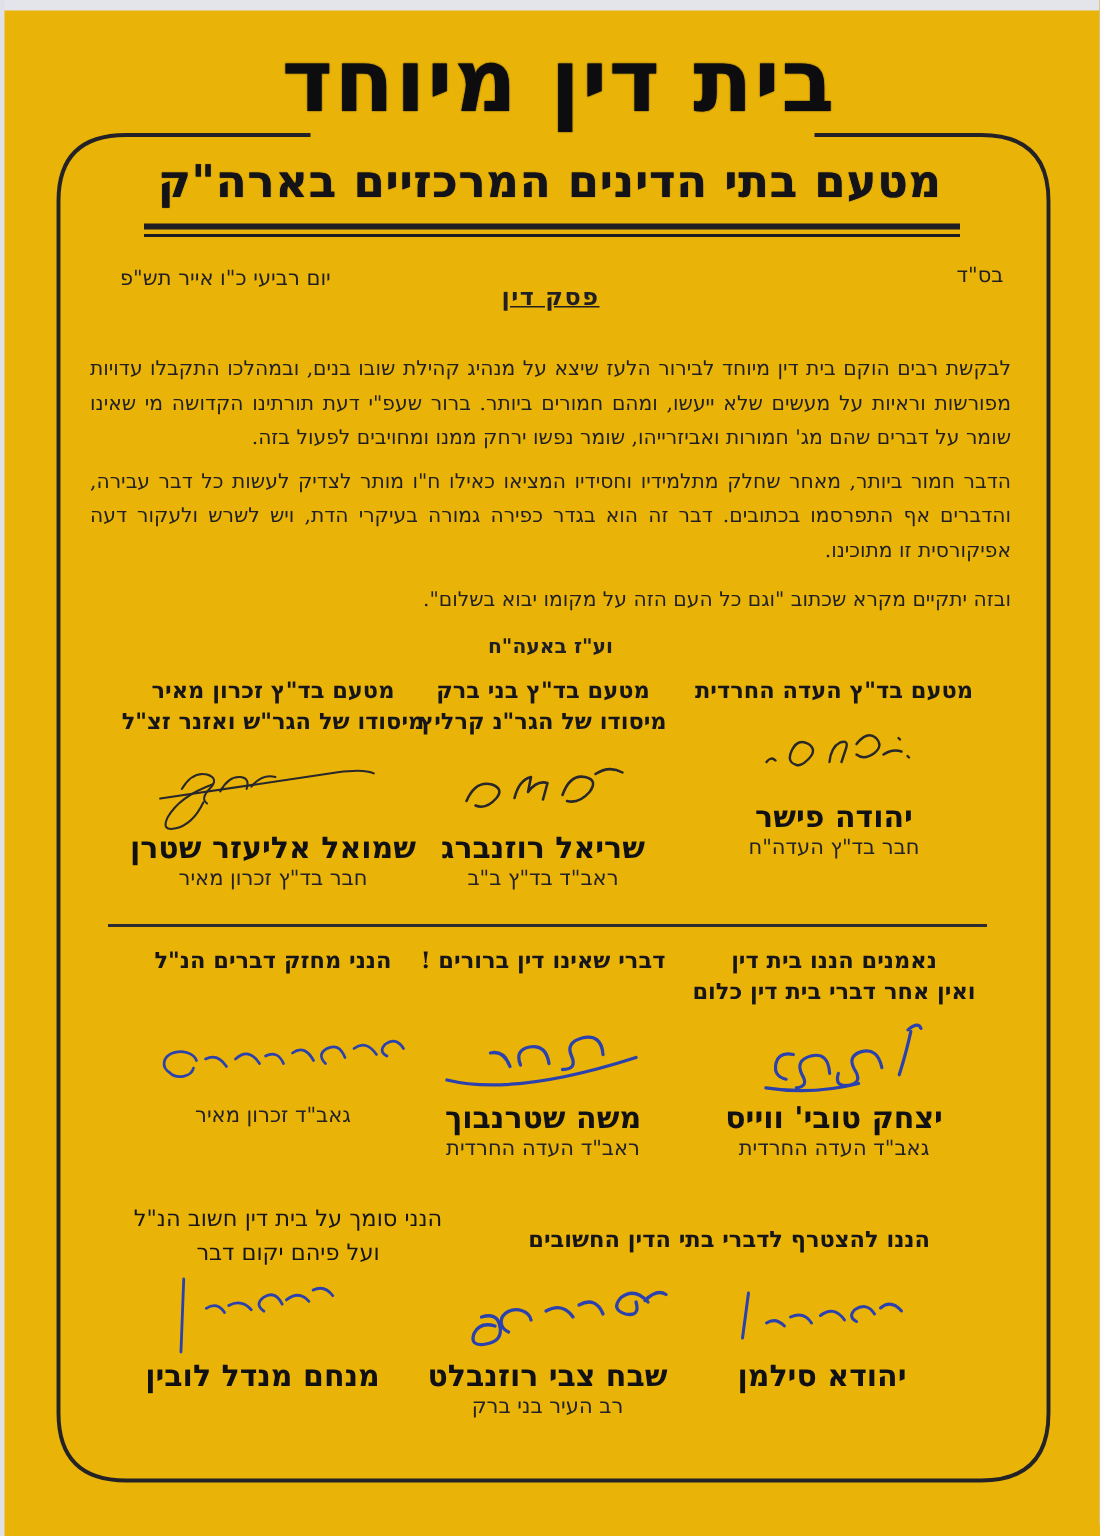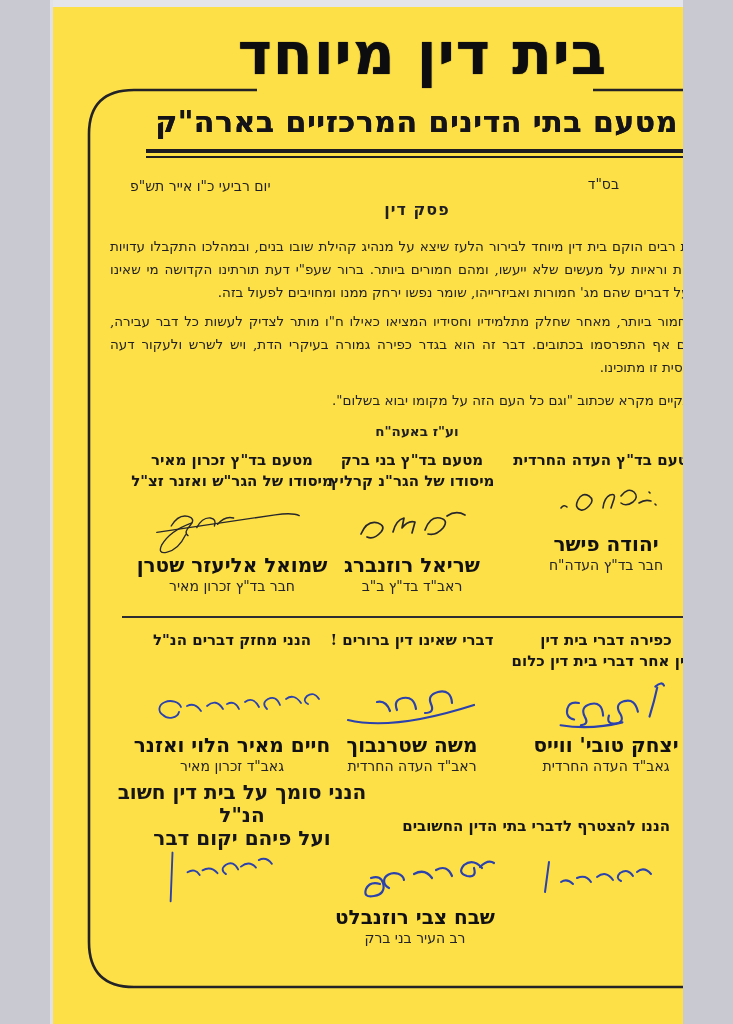--- a/index.html
+++ b/index.html
@@ -1,18 +1,18 @@
 <!DOCTYPE html>
 <html lang="he" dir="rtl"><head>
 <meta charset="utf-8">
 <style>
   html,body{margin:0;padding:0;background:#c9c9d2;}
   #doc{
-    position:relative;width:633px;height:1024px;margin:0 auto;
-    background:#fde047;overflow:hidden;
+    position:relative;width:733px;height:1024px;margin:0 auto;
+    background:#eab308;overflow:hidden;
     font-family:"DejaVu Serif","DejaVu Sans",serif;
     color:#1f1f24;direction:rtl;
   }
   .edge{position:absolute;background:#e4e4eb;}
   .edge-top{left:0;top:0;width:733px;height:7px;}
   .edge-left{left:0;top:0;width:3px;height:1024px;background:#e0e0e8;}
   #frame{position:absolute;left:0;top:0;pointer-events:none;}
   
   .title{
     position:absolute;top:24px;left:0;width:733px;text-align:center;
@@ -24,43 +24,43 @@
     position:absolute;top:104px;left:0;width:733px;text-align:center;
     font-size:30px;font-weight:bold;color:#141418;letter-spacing:0.5px;
     text-shadow:0 0 0.6px #141418;
   }
   .rule-a{position:absolute;top:149px;left:96px;width:544px;height:4px;background:#1d1d22;}
   .rule-b{position:absolute;top:156px;left:96px;width:544px;height:2px;background:#1d1d22;}
   
   .bsd{position:absolute;top:176px;right:64px;font-size:14px;}
   .date{position:absolute;top:178px;left:80px;font-size:14px;}
   .heading{
-    position:absolute;top:200px;left:60px;width:614px;text-align:center;
-    font-size:16px;font-weight:bold;letter-spacing:1px;
+    position:absolute;top:188px;left:60px;width:614px;text-align:center;
+    font-size:16px;font-weight:bold;text-decoration:underline;letter-spacing:1px;
   }
   
   .body-text{position:absolute;top:235px;left:60px;width:614px;font-size:13.5px;line-height:23px;}
   .body-text p{margin:0 0 6px 0;text-align:justify;}
   .body-text p.single{text-align:right;margin-top:10px;}
   .closing{margin-top:8px;text-align:center;font-weight:bold;font-size:13.5px;}
   
   .sig-col{position:absolute;width:230px;text-align:center;}
   .row1 .sig-col{top:450px;}
   .row2 .sig-col{top:630px;}
   .c0{left:441px;} .c1{left:247px;} .c2{left:67px;}
   .sig-col .h1,.sig-col .h2{font-size:15px;font-weight:bold;line-height:21px;color:#15151a;}
   .sig-col .h2{min-height:21px;}
   .sig-box{height:60px;display:flex;align-items:center;justify-content:center;margin:2px 0 0 0;}
   .sig-box svg{display:block;}
   .sig-name{font-size:20px;font-weight:bold;line-height:22px;color:#111114;}
   .sig-role{font-size:14px;line-height:20px;min-height:20px;color:#222228;}
   .divider{position:absolute;top:616px;left:72px;width:586px;height:2px;background:#2c2c31;}
   
-  .r3-left-h{position:absolute;top:781px;left:67px;width:250px;text-align:center;
-    font-size:20px;font-weight:bold;line-height:23px;color:#15151a;}
+  .r3-left-h{position:absolute;top:801px;left:67px;width:250px;text-align:center;
+    font-size:15px;font-weight:normal;line-height:23px;color:#15151a;}
   .r3-center-h{position:absolute;top:817px;left:320px;width:300px;text-align:right;
     font-size:15px;font-weight:bold;color:#15151a;}
   .row3 .sig-col{top:844px;}
   .r3c0{left:433px;} .r3c1{left:250px;} .r3c2{left:60px;}
   .ink{fill:none;stroke-linecap:round;stroke-linejoin:round;}
   .ink-black{stroke:#27272c;}
   .ink-blue{stroke:#2b41ad;}
 </style>
 </head>
 <body>
@@ -140,21 +140,21 @@
       </div>
       <div class="sig-name">שמואל אליעזר שטרן</div>
       <div class="sig-role">חבר בד"ץ זכרון מאיר</div>
     </div>
   </div>
 
   <div class="divider"></div>
 
   <div class="row2">
     <div class="sig-col c0">
-      <div class="h1">כפירה דברי בית דין</div>
+      <div class="h1">נאמנים הננו בית דין</div>
       <div class="h2">ואין אחר דברי בית דין כלום</div>
       <div class="sig-box">
         <svg width="130" height="58" viewBox="0 0 130 60">
           <g class="ink ink-blue" stroke-width="2.2">
             <path d="M116 12 q7 -6 9 -1"></path>
             <path d="M118 13 q-3 14 -8 30"></path>
             <path d="M98 38 q-3 -14 -14 -11 q-10 3 -5 12 q6 9 -3 11 q-11 2 -8 -8"></path>
             <path d="M62 42 q-1 -15 -13 -12 q-11 3 -6 13 q5 8 -4 9"></path>
             <path d="M32 46 q-9 -2 -7 -11 q2 -8 12 -6"></path>
             <path d="M18 52 q32 5 64 -3"></path>
@@ -190,21 +190,20 @@
             <path d="M164 24 q-7 -10 -15 -4"></path>
             <path d="M143 26 q-4 -10 -12 -6 q-7 4 -1 10"></path>
             <path d="M122 28 q-6 -11 -14 -5"></path>
             <path d="M102 30 q-4 -9 -12 -5"></path>
             <path d="M86 30 q-7 -11 -16 -3"></path>
             <path d="M64 32 q-6 -9 -14 -5"></path>
             <path d="M44 28 a11 8 0 1 0 -18 8 a9 7 0 0 0 16 -3"></path>
           </g>
         </svg>
       </div>
-      <div class="sig-name">חיים מאיר הלוי ואזנר</div>
       <div class="sig-role">גאב"ד זכרון מאיר</div>
     </div>
   </div>
 
   <div class="row3">
     <div class="r3-left-h">
       <div>הנני סומך על בית דין חשוב הנ"ל</div>
       <div>ועל פיהם יקום דבר</div>
     </div>
     <div class="r3-center-h">הננו להצטרף לדברי בתי הדין החשובים</div>
@@ -215,20 +214,21 @@
           <g class="ink ink-blue" stroke-width="2">
             <path d="M16 8 l-4 30"></path>
             <path d="M118 20 q-7 -8 -14 -2"></path>
             <path d="M100 22 q-5 -8 -13 -3 q-5 5 1 8"></path>
             <path d="M80 26 q-7 -10 -16 -3"></path>
             <path d="M58 28 q-5 -8 -14 -4"></path>
             <path d="M40 30 q-6 -6 -12 -2"></path>
           </g>
         </svg>
       </div>
+      <div class="sig-name">יהודא סילמן</div>
       <div class="sig-role"></div>
     </div>
     <div class="sig-col r3c1">
       <div class="sig-box">
         <svg width="170" height="54" viewBox="0 0 170 54">
           <g class="ink ink-blue" stroke-width="2.2">
             <path d="M152 19 q-9 -10 -18 -3 q-7 8 3 11 q10 2 7 -8"></path>
             <path d="M150 18 q8 -8 14 -4"></path>
             <path d="M122 27 q-5 -12 -16 -6"></path>
             <path d="M102 29 q-7 -10 -18 -4"></path>
@@ -246,16 +246,17 @@
           <g class="ink ink-blue" stroke-width="2">
             <path d="M14 7 l-2 52"></path>
             <path d="M120 19 q-6 -8 -14 -4"></path>
             <path d="M103 23 q-7 -8 -16 -1"></path>
             <path d="M84 25 q-5 -10 -13 -5 q-7 5 0 10"></path>
             <path d="M62 29 q-7 -8 -16 -3"></path>
             <path d="M43 31 q-5 -8 -13 -3"></path>
           </g>
         </svg>
       </div>
+      <div class="sig-name">מנחם מנדל לובין</div>
       <div class="sig-role"></div>
     </div>
   </div>
 </div>
 
 </body></html>

